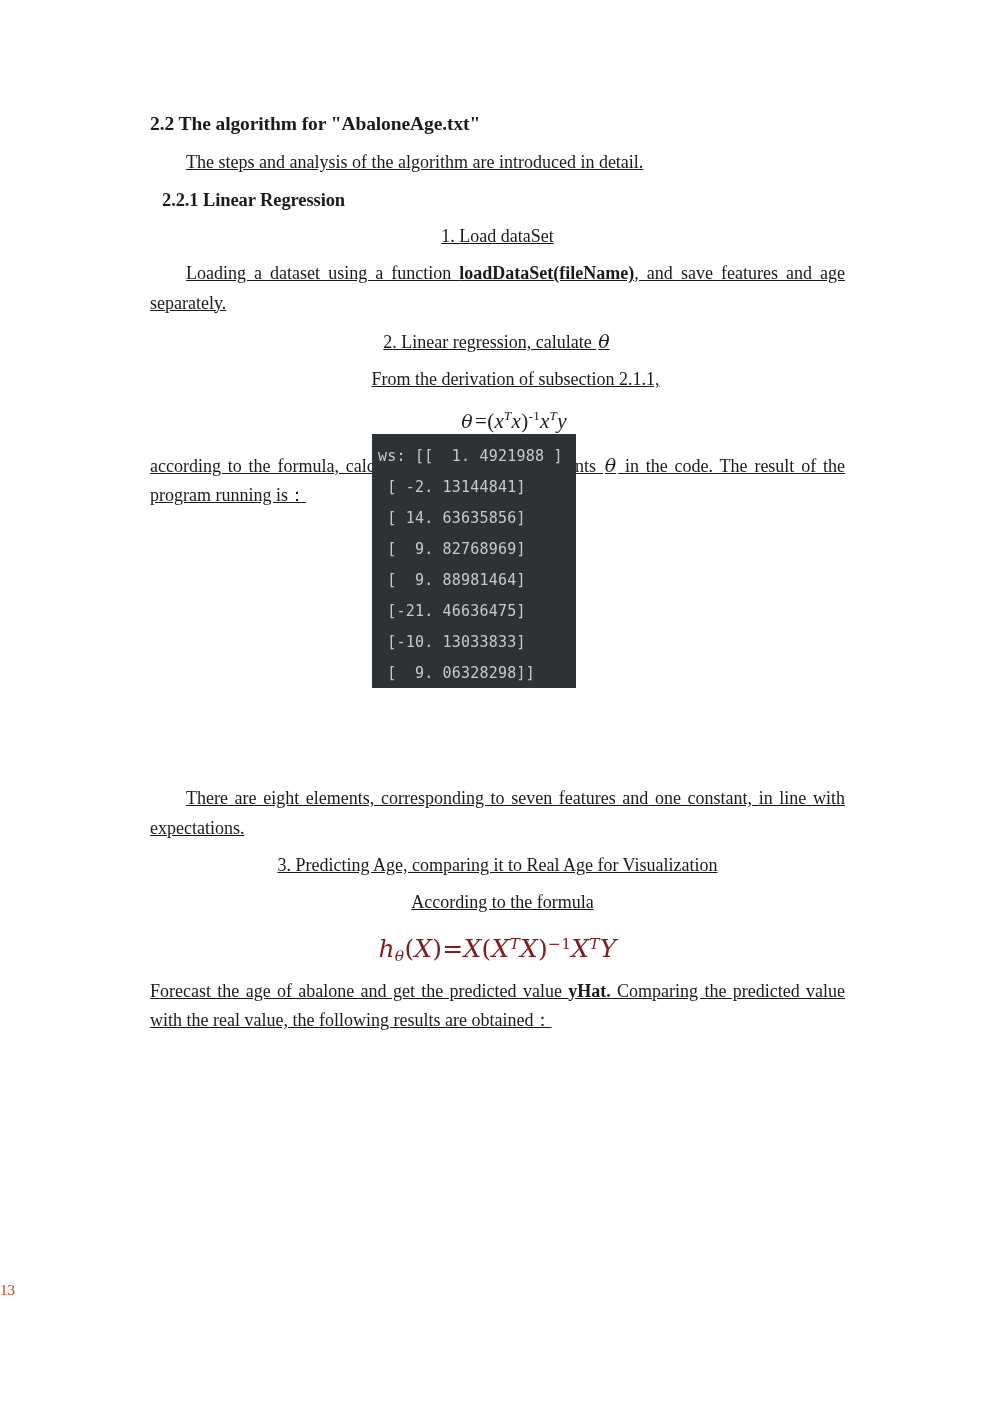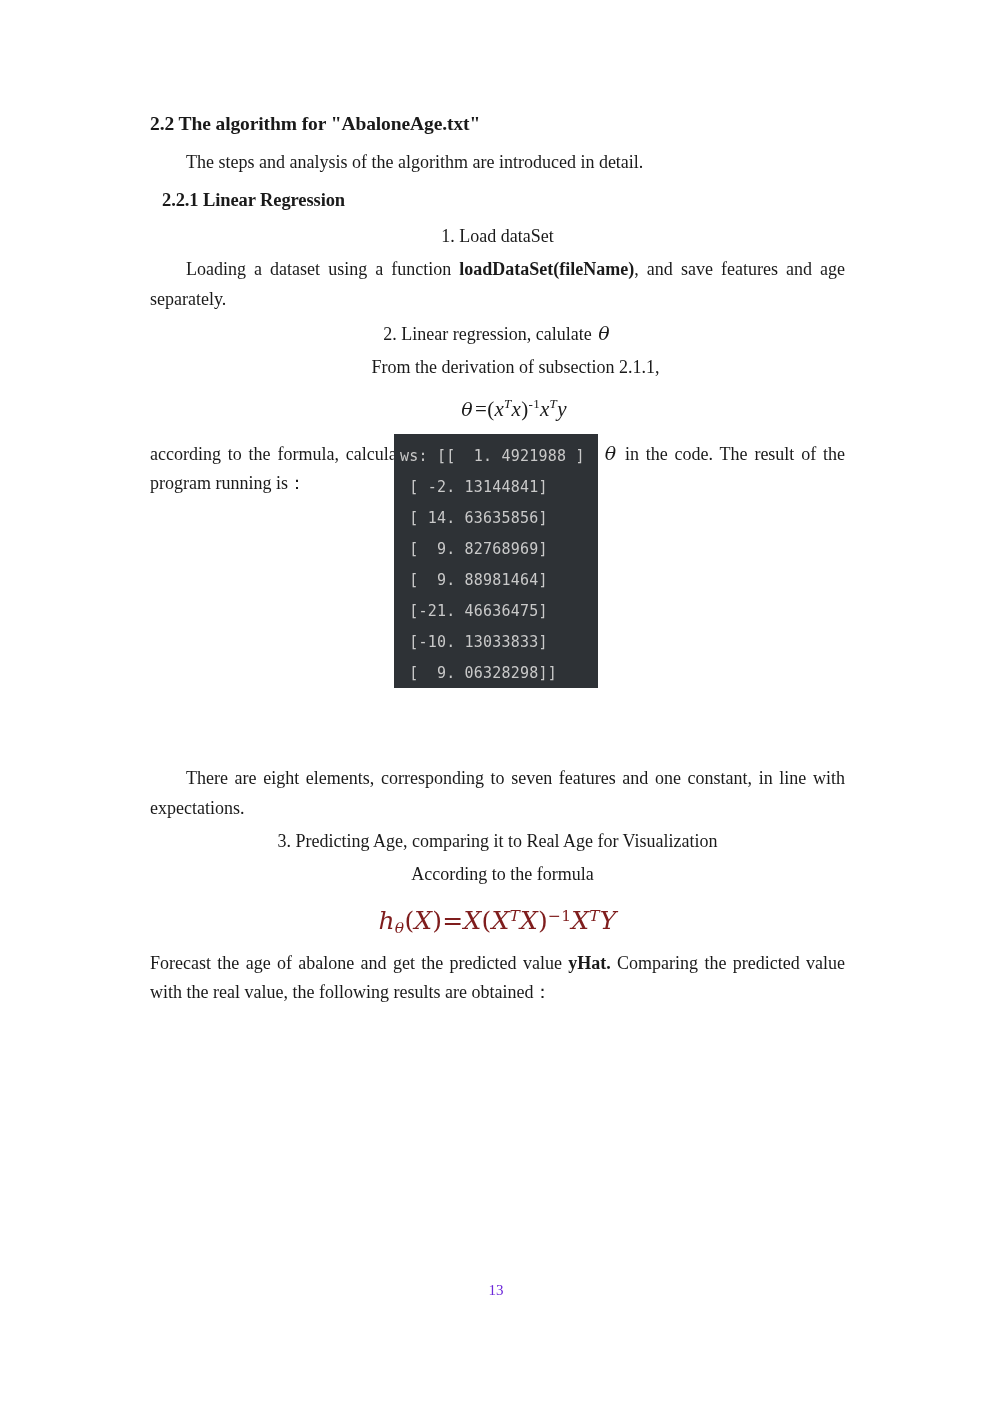--- a/index.html
+++ b/index.html
@@ -43,23 +43,24 @@
     font-size: 18.5px;
     font-weight: bold;
     margin: 12px 0 9px 12px;
     line-height: 1.28;
     letter-spacing: -0.1px;
   }
 
   p.body-text {
     font-size: 18px;
     line-height: 1.63;
-    margin: 0 0 4px 0;
+    margin: 8px 0 4px 0;
     text-align: justify;
     text-justify: inter-word;
+    text-decoration: underline;
   }
   p.body-text.no-justify {
     text-align: center;
   }
   p.indent {
     text-indent: 36px;
   }
   p.indent-small {
     text-indent: 10px;
   }
@@ -115,21 +116,21 @@
   }
   .eq-latex sup {
     font-size: 0.62em;
     vertical-align: 0.52em;
     line-height: 0;
   }
 
   
   .terminal {
     position: absolute;
-    left: 394px;
+    left: 372px;
     top: 434px;
     width: 204px;
     height: 254px;
     background: #2e3236;
     box-sizing: border-box;
     padding: 7px 0 0 0;
     overflow: hidden;
   }
   .terminal .line {
     font-family: "DejaVu Sans Mono", "Liberation Mono", monospace;
@@ -139,23 +140,23 @@
     white-space: pre;
     padding-left: 6px;
     letter-spacing: 0.2px;
   }
 
   .page-number {
     position: absolute;
     left: 0;
     top: 1282px;
     width: 992px;
-    text-align: center;
+    text-align: left;
     font-size: 15px;
-    color: #6d28d9;
+    color: #c2410c;
     font-family: "Liberation Serif", "DejaVu Serif", serif;
   }
 
   .spacer-terminal {
     height: 262px;
   }
 </style>
 </head>
 <body>
 

